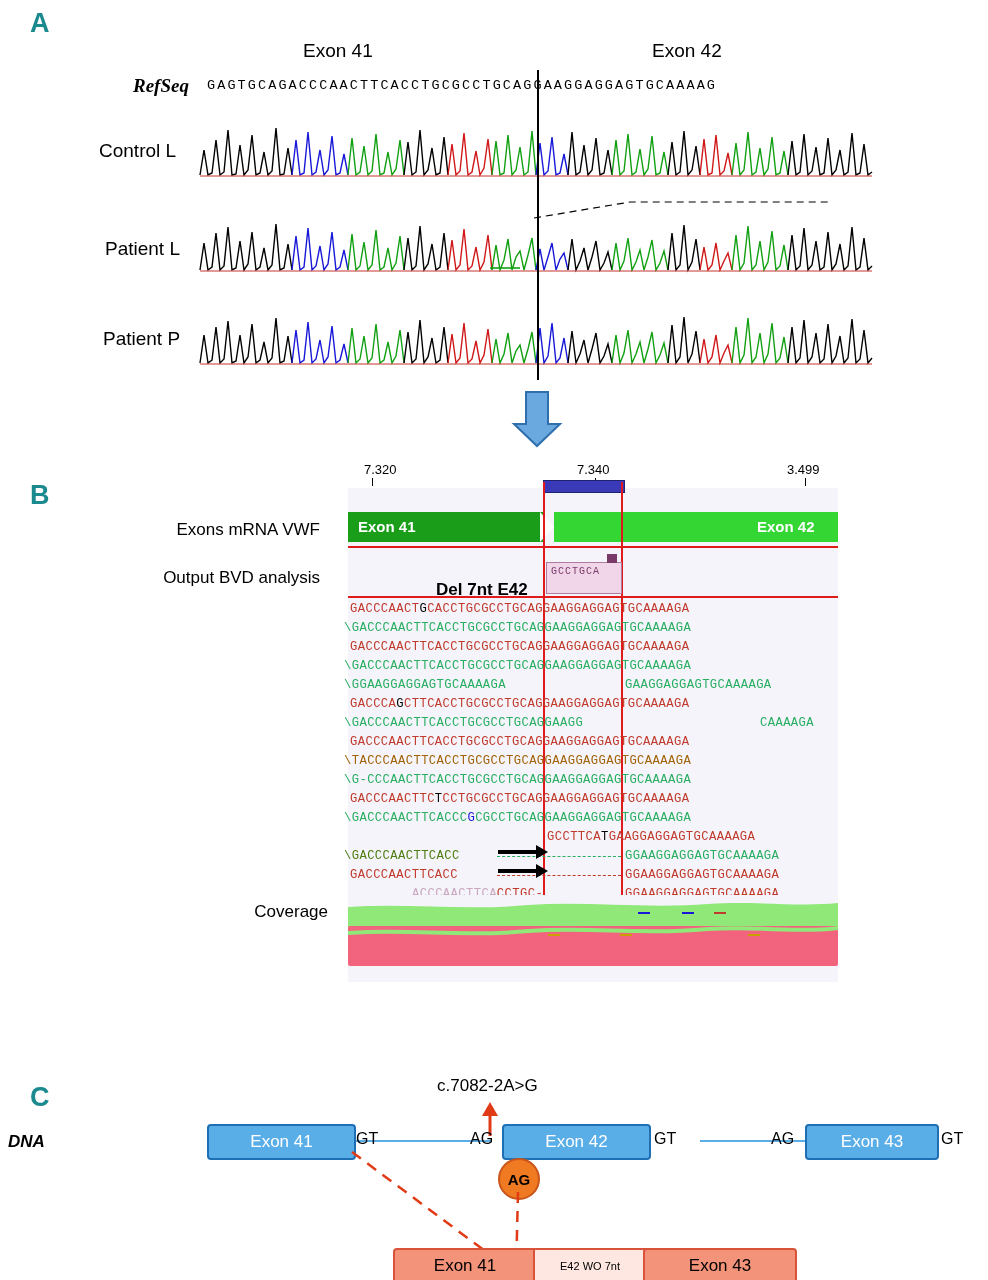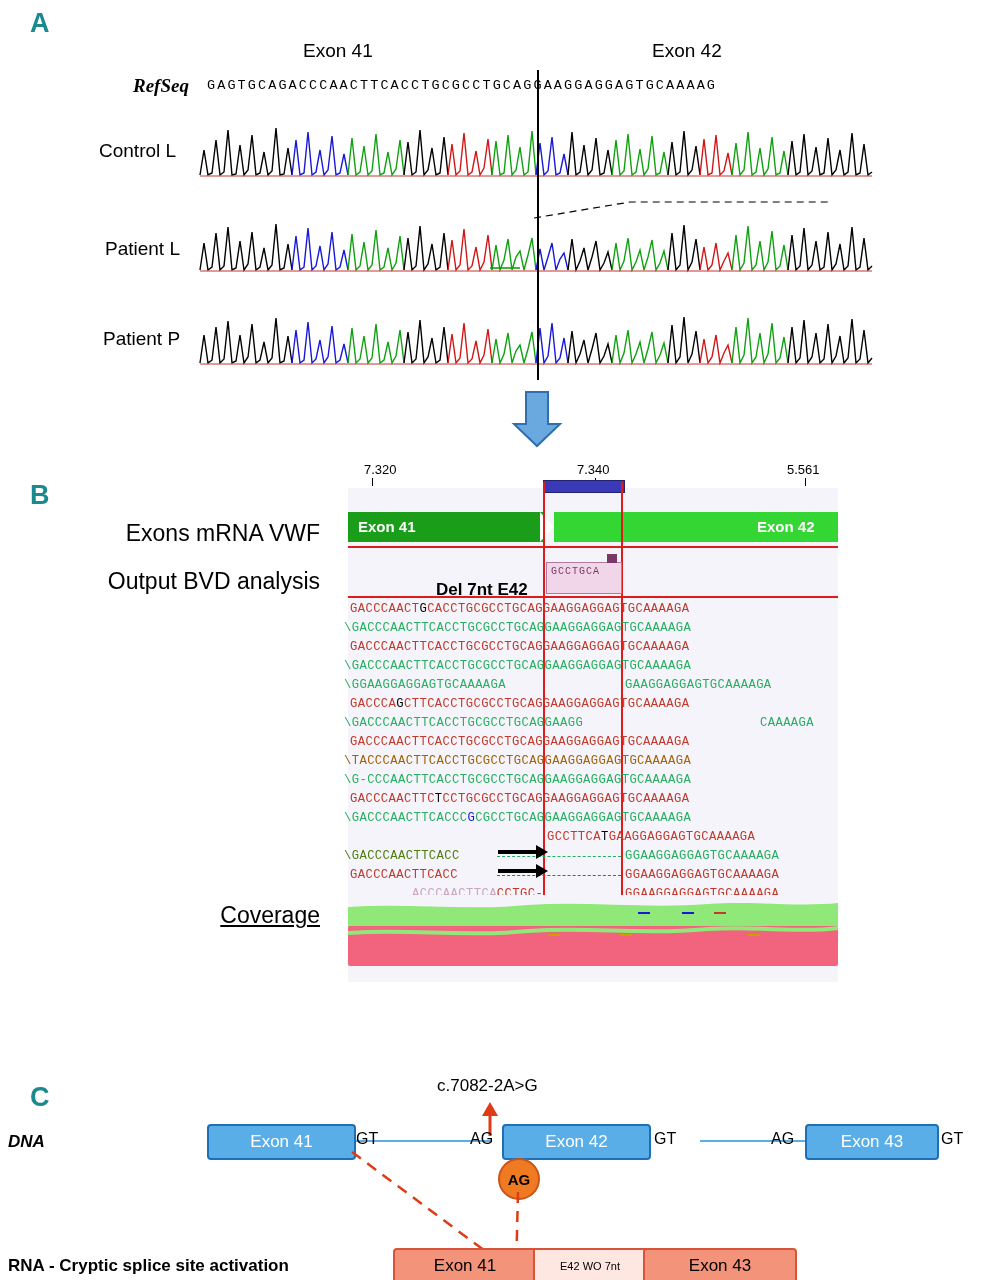--- a/index.html
+++ b/index.html
@@ -22,21 +22,21 @@
   #panelA{position:absolute;left:0;top:0;width:988px;height:400px;}
   .exonTitle{position:absolute;font-size:19px;color:#000;}
   .refseqLbl{position:absolute;font-size:19px;font-style:italic;font-family:"Liberation Serif",serif;font-weight:bold;}
   .refseq{position:absolute;font-family:"Liberation Mono",monospace;font-size:13.5px;letter-spacing:2.1px;white-space:nowrap;}
   .rowLbl{position:absolute;font-size:19px;}
   .vline{position:absolute;width:2px;background:#000;}
   
   #panelB{position:absolute;left:0;top:440px;width:988px;height:580px;}
   .rulerLbl{position:absolute;font-size:13px;color:#000;}
   .rulerTick{position:absolute;width:1px;height:8px;background:#000;}
-  .bLabel{position:absolute;font-size:23px;color:#000;text-align:right;}
+  .bLabel{position:absolute;font-size:17px;color:#000;text-align:right;}
   .igvBg{position:absolute;background:#f4f4fa;}
   .exonBarGreenDark{position:absolute;background:#1a9e1a;}
   .exonBarGreenLight{position:absolute;background:#33d633;}
   .exonTxt{position:absolute;color:#fff;font-weight:bold;font-size:15px;}
   .redLine{position:absolute;background:#e01b1b;}
   .readsRow{position:absolute;font-family:Liberation Mono, monospace;font-size:12.2px;letter-spacing:0.4px;white-space:nowrap;}
   .cov-green{position:absolute;background:#90e878;}
   .cov-pink{position:absolute;background:#f2647e;}
   .delLbl{position:absolute;font-weight:bold;font-size:17px;}
   .bvdBox{position:absolute;background:#f0d6e8;border:1px solid #b07ba0;}
@@ -133,30 +133,30 @@
   </svg>
 </div>
 
 <div id="panelB">
   <div class="panel-letter" style="left:30px;top:40px;">B</div>
 
   <div class="rulerLbl" style="left:354px;top:22px;margin-left:10px;">7.320</div>
   <div class="rulerTick" style="left:372px;top:38px;"></div>
   <div class="rulerLbl" style="left:577px;top:22px;">7.340</div>
   <div class="rulerTick" style="left:595px;top:38px;"></div>
-  <div class="rulerLbl" style="left:787px;top:22px;">5.561</div>
+  <div class="rulerLbl" style="left:787px;top:22px;">3.499</div>
   <div class="rulerTick" style="left:805px;top:38px;"></div>
 
   <div class="igvBg" style="left:348px;top:48px;width:490px;height:494px;"></div>
 
   <div style="position:absolute;left:543px;top:40px;width:80px;height:11px;background:#3a3ab8;border:1px solid #22226e;"></div>
 
   <div class="bLabel" style="left:120px;top:80px;width:200px;">Exons mRNA VWF</div>
   <div class="bLabel" style="left:100px;top:128px;width:220px;">Output BVD analysis</div>
-  <div class="bLabel" style="left:180px;top:462px;width:140px;text-decoration:underline;">Coverage</div>
+  <div class="bLabel" style="left:188px;top:462px;width:140px;">Coverage</div>
 
   <div class="exonBarGreenDark" style="left:348px;top:72px;width:196px;height:30px;"></div>
   <div class="exonBarGreenLight" style="left:554px;top:72px;width:284px;height:30px;"></div>
   <svg style="position:absolute;left:540px;top:72px;" width="20" height="30">
     <polygon points="0,0 14,15 0,30" fill="#ffffff"></polygon>
   </svg>
   <div class="exonTxt" style="left:358px;top:78px;">Exon 41</div>
   <div class="exonTxt" style="left:757px;top:78px;">Exon 42</div>
 
   <div class="redLine" style="left:348px;top:106px;width:490px;height:2px;"></div>
@@ -244,17 +244,16 @@
   <div class="gtLbl" style="left:771px;top:70px;">AG</div>
   <div class="gtLbl" style="left:941px;top:70px;">GT</div>
 
   <div class="agCircle" style="left:498px;top:98px;">AG</div>
 
   <svg style="position:absolute;left:330px;top:92px;" width="220" height="125">
     <line x1="22" y1="0" x2="186" y2="122" stroke="#e03a16" stroke-width="2.5" stroke-dasharray="11,8"></line>
     <line x1="188" y1="40" x2="186" y2="122" stroke="#e03a16" stroke-width="2.5" stroke-dasharray="11,8"></line>
   </svg>
 
-  <div class="cRowLbl" style="left:8px;top:196px;">RNA - Cryptic splice site activation</div>
   <div class="exonBoxSalmon" style="left:393px;top:188px;width:140px;height:32px;">Exon 41</div>
   <div class="exonBoxPale" style="left:533px;top:188px;width:110px;height:32px;">E42 WO 7nt</div>
   <div class="exonBoxSalmon" style="left:643px;top:188px;width:150px;height:32px;">Exon 43</div>
 </div>
 
 </body></html>

